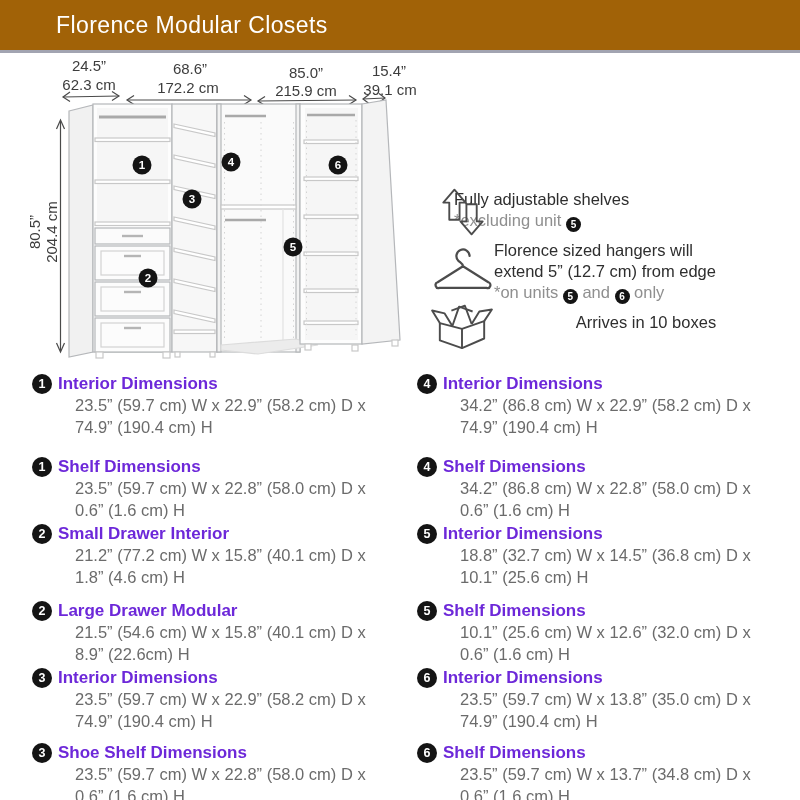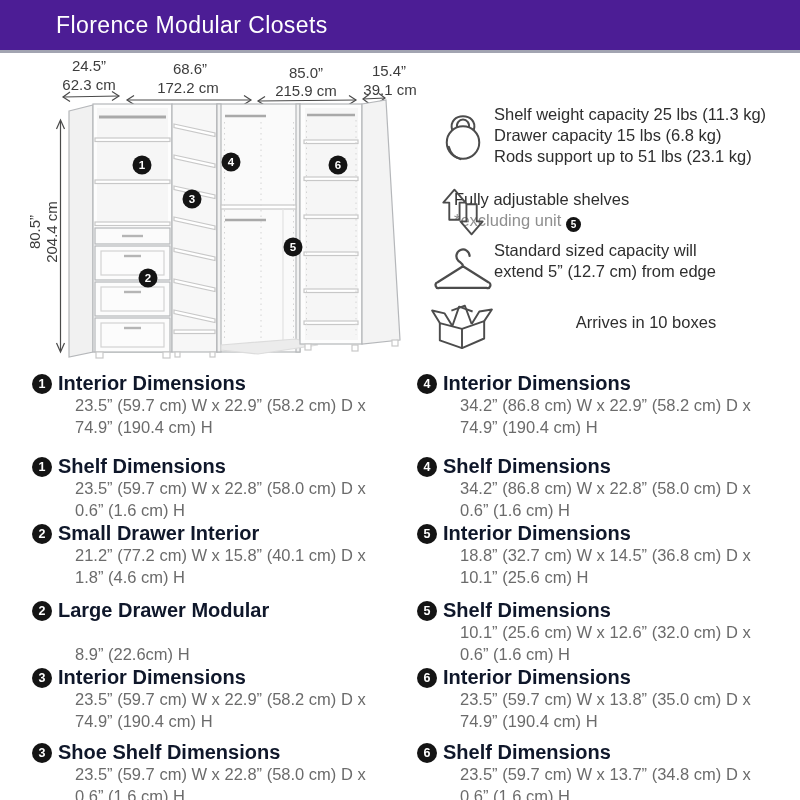--- a/index.html
+++ b/index.html
@@ -1,19 +1,19 @@
 <!DOCTYPE html>
 <html><head>
 <meta charset="utf-8">
 <style>
   html,body{margin:0;padding:0;background:#fff;}
   .page{position:relative;width:800px;height:800px;background:#fff;overflow:hidden;
         font-family:"Liberation Sans","DejaVu Sans",sans-serif;}
   
-  .hdr{position:absolute;left:0;top:0;width:800px;height:50px;background:#4c1d95;
+  .hdr{position:absolute;left:0;top:0;width:800px;height:50px;background:#a16207;
        border-bottom:3px solid #a2a4b1;display:flex;align-items:center;}
   .hdr-title{color:#ffffff;font-size:23px;font-weight:500;letter-spacing:.4px;margin-left:56px;}
   
   .diagram{position:absolute;left:0;top:52px;}
   svg text{font-family:"Liberation Sans","DejaVu Sans",sans-serif;}
   .dimtxt{font-size:15px;fill:#3d3d3d;}
   .badge-txt{font-size:11.5px;font-weight:700;fill:#ffffff;text-anchor:middle;}
   
   .features{position:absolute;left:430px;top:52px;width:368px;height:312px;}
   .feat{position:absolute;left:0;width:368px;}
@@ -28,21 +28,21 @@
   .spec-col.left{left:32px;}
   .spec-col.right{left:417px;}
   .spec-item{display:flex;margin-bottom:1px;}
   .spec-item:nth-child(1){margin-bottom:17px;}
   .spec-item:nth-child(3){margin-bottom:11px;}
   .spec-item:nth-child(5){margin-bottom:9px;}
   .nbadge{flex:0 0 20px;width:20px;height:20px;border-radius:50%;background:#141414;color:#fff;
       font-size:12.5px;font-weight:700;display:flex;align-items:center;justify-content:center;
       margin-top:2px;}
   .spec-body{margin-left:6px;}
-  .spec-title{font-size:20px;font-weight:700;color:#0f172a;line-height:23px;}
+  .spec-title{font-size:17px;font-weight:700;color:#6d28d9;line-height:23px;}
   .spec-dims{font-size:16.5px;color:#6b6b6b;line-height:21.5px;margin-left:17px;}
 </style>
 </head>
 <body>
 
 <div class="page">
 
   <div class="hdr">
     <div class="hdr-title">Florence Modular Closets</div>
   </div>
@@ -171,35 +171,20 @@
       <text class="badge-txt" x="231" y="166">4</text>
       <circle cx="293" cy="247" r="9.5" fill="#141414"></circle>
       <text class="badge-txt" x="293" y="251">5</text>
       <circle cx="338" cy="165" r="9.5" fill="#141414"></circle>
       <text class="badge-txt" x="338" y="169">6</text>
     </g>
   </svg>
 
   <div class="features">
 
-    <div class="feat" style="top:50px;">
-      <svg class="feat-icon" width="50" height="66" viewBox="0 0 60 70">
-        <g fill="none" stroke="#4c4c4c" stroke-width="2.4" stroke-linecap="round">
-          <path d="M17,29 C11,7 49,7 43,29"></path>
-          <path d="M23,27 C20,13 40,13 37,27"></path>
-          <circle cx="30" cy="44" r="19.5" fill="#ffffff"></circle>
-          <path d="M13,49 C15,57 21,62 27,64"></path>
-        </g>
-      </svg>
-      <div class="feat-text" style="padding-top:2px;">
-        <div>Shelf weight capacity 25 lbs (11.3 kg)</div>
-        <div>Drawer capacity 15 lbs (6.8 kg)</div>
-        <div>Rods support up to 51 lbs (23.1 kg)</div>
-      </div>
-    </div>
 
     <div class="feat" style="top:130px;">
       <svg class="feat-icon" width="50" height="60" viewBox="0 0 58 70">
         <g fill="none" stroke="#4c4c4c" stroke-width="2.2" stroke-linejoin="round">
           <path d="M19,9 L32,24 H25 V44 H13 V24 H6 Z"></path>
           <path d="M39,61 L52,46 H45 V26 H33 V46 H26 Z"></path>
         </g>
       </svg>
       <div class="feat-text" style="padding-top:7px;margin-left:24px;">
         <div>Fully adjustable shelves</div>
@@ -207,22 +192,25 @@
           <span>*excluding unit </span><span class="inline-badge">5</span>
         </div>
       </div>
     </div>
 
     <div class="feat" style="top:186px;">
       <svg class="feat-icon" style="left:2px;top:8px;" width="62" height="50" viewBox="0 0 66 52">
         <path d="M40,10 a7,7 0 1 0 -12,5 c2,2 5,3 5,6 L6,38 a3,3 0 0 0 2,6 h50 a3,3 0 0 0 2,-6 L33,21" fill="none" stroke="#4c4c4c" stroke-width="2.4" stroke-linecap="round" stroke-linejoin="round"></path>
       </svg>
       <div class="feat-text" style="padding-top:2px;">
-        <div>Standard sized capacity will</div>
+        <div>Florence sized hangers will</div>
         <div>extend 5” (12.7 cm) from edge</div>
+        <div class="feat-note">
+          <span>*on units </span><span class="inline-badge">5</span><span> and </span><span class="inline-badge">6</span><span> only</span>
+        </div>
       </div>
     </div>
 
     <div class="feat" style="top:244px;">
       <svg class="feat-icon" style="left:0;top:2px;" width="64" height="54" viewBox="0 0 66 56">
         <g fill="#ffffff" stroke="#4c4c4c" stroke-width="2" stroke-linejoin="round">
           <polygon points="10,26 33,32 56,24 56,42 33,52 10,44"></polygon>
           <line x1="33" y1="32" x2="33" y2="52"></line>
           <polyline points="10,26 2,13 15,16 23,29" fill="none"></polyline>
           <polyline points="56,24 64,12 51,14 43,27" fill="none"></polyline>
@@ -255,21 +243,21 @@
       <span class="nbadge">2</span>
       <div class="spec-body">
         <div class="spec-title">Small Drawer Interior</div>
         <div class="spec-dims"><span>21.2” (77.2 cm) W x 15.8” (40.1 cm) D x</span><br><span>1.8” (4.6 cm) H</span></div>
       </div>
     </div>
     <div class="spec-item">
       <span class="nbadge">2</span>
       <div class="spec-body">
         <div class="spec-title">Large Drawer Modular</div>
-        <div class="spec-dims"><br><span>8.9” (22.6cm) H</span></div>
+        <div class="spec-dims"><span>21.5” (54.6 cm) W x 15.8” (40.1 cm) D x</span><br><span>8.9” (22.6cm) H</span></div>
       </div>
     </div>
     <div class="spec-item">
       <span class="nbadge">3</span>
       <div class="spec-body">
         <div class="spec-title">Interior Dimensions</div>
         <div class="spec-dims"><span>23.5” (59.7 cm) W x 22.9” (58.2 cm) D x</span><br><span>74.9” (190.4 cm) H</span></div>
       </div>
     </div>
     <div class="spec-item">

